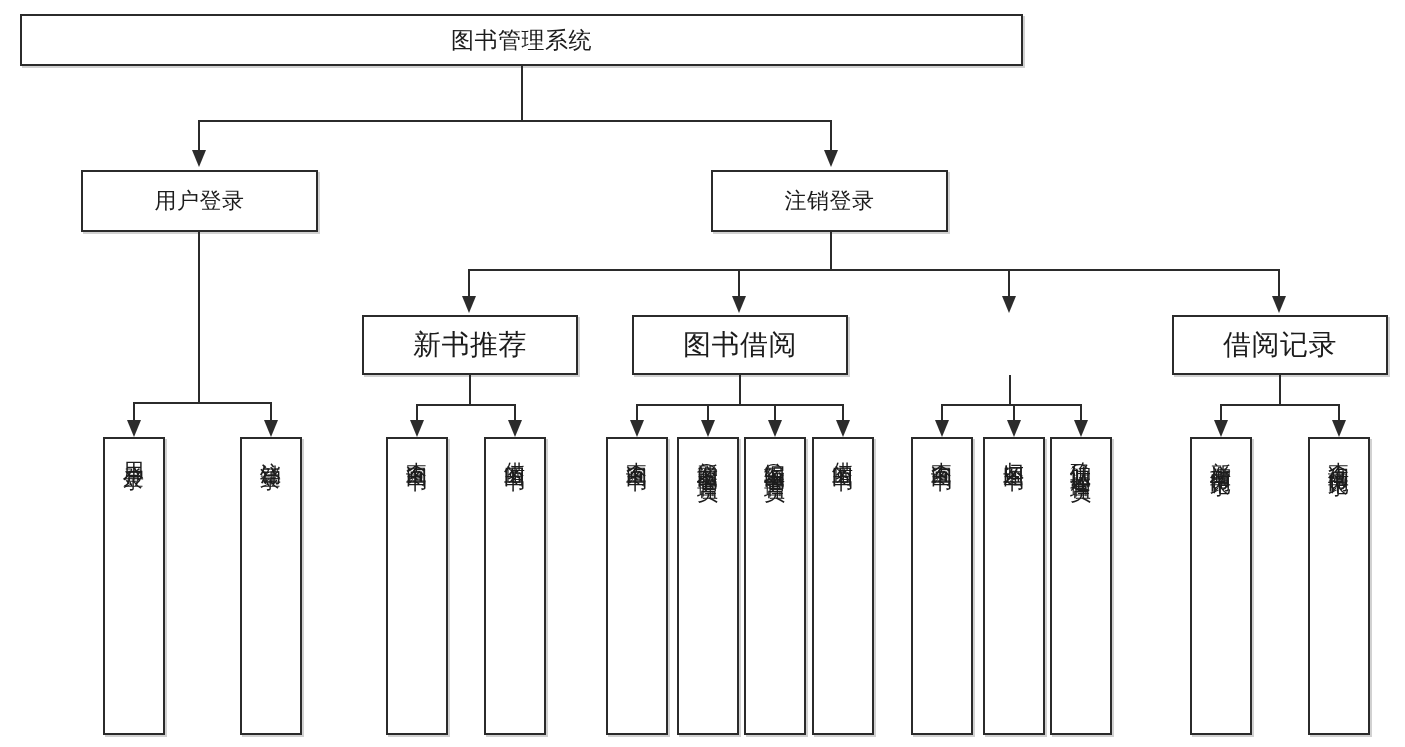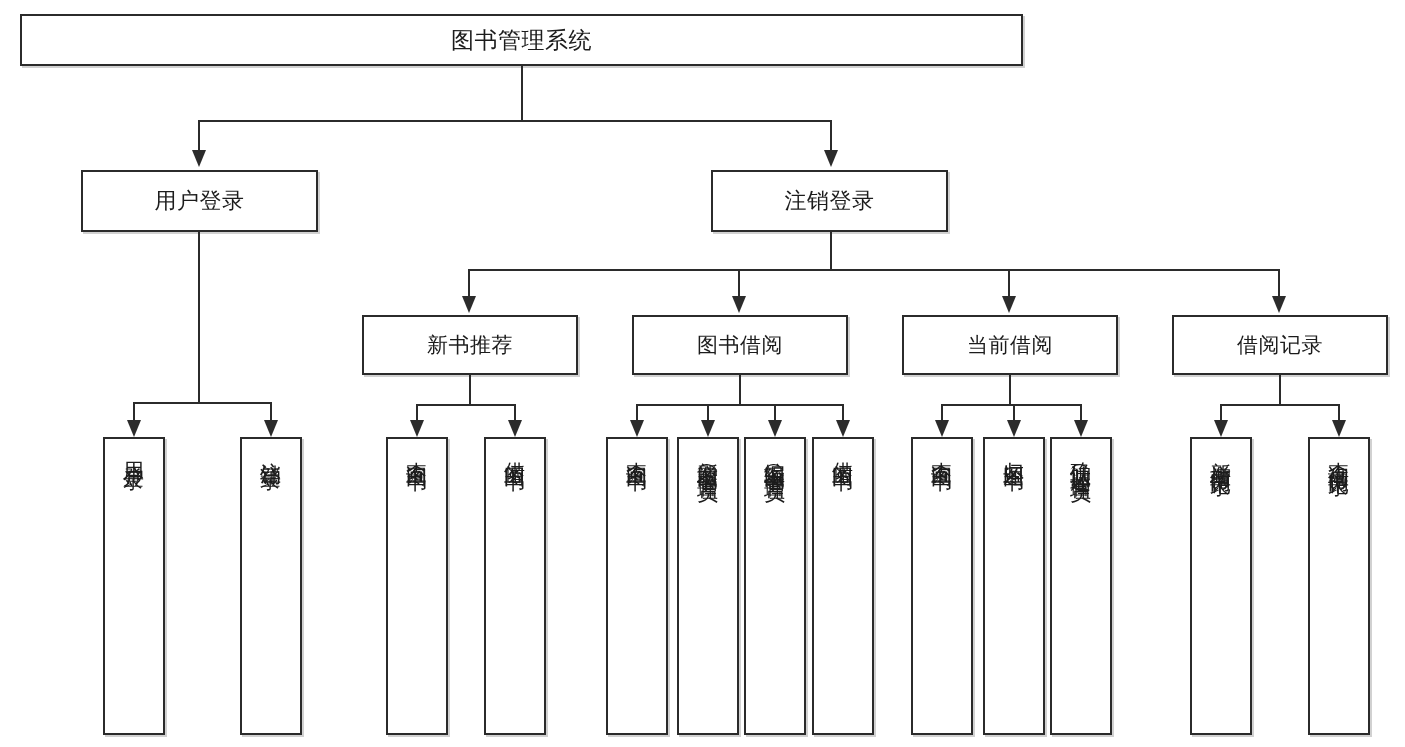--- a/index.html
+++ b/index.html
@@ -30,21 +30,21 @@
   }
   .node .label {
     font-size: 22px;
     color: #1c1c1c;
     line-height: 1.15;
     letter-spacing: 0.5px;
     white-space: nowrap;
   }
   .node.root .label { font-size: 23px; text-align: right; }
   .node.lvl2 .label { font-size: 22px; }
-  .node.lvl3 .label { font-size: 21px; }
+  .node.lvl3 .label { font-size: 28px; }
 
   
   .node.leaf {
     align-items: flex-start;
     justify-content: center;
     padding-top: 6px;
   }
   .node.leaf .label {
     writing-mode: vertical-rl;
     text-orientation: upright;
@@ -124,23 +124,20 @@
   <div class="arrow" style="left:1002px; top:296px;"></div>
   <div class="ln v" style="left:1278px; top:269px; height:30px;"></div>
   <div class="arrow" style="left:1272px; top:296px;"></div>
 
   <div class="node lvl3" style="left:362px; top:315px; width:216px; height:60px;">
     <span class="label">新书推荐</span>
   </div>
   <div class="node lvl3" style="left:632px; top:315px; width:216px; height:60px;">
     <span class="label">图书借阅</span>
   </div>
-  <div class="node lvl3" style="left:902px; top:315px; width:216px; height:60px;">
-    <span class="label">当前借阅</span>
-  </div>
   <div class="node lvl3" style="left:1172px; top:315px; width:216px; height:60px;">
     <span class="label">借阅记录</span>
   </div>
 
   <div class="ln v" style="left:469px; top:375px; height:31px;"></div>
   <div class="ln h" style="left:416px; top:404px; width:99px;"></div>
   <div class="ln v" style="left:416px; top:404px; height:20px;"></div>
   <div class="arrow" style="left:410px; top:420px;"></div>
   <div class="ln v" style="left:514px; top:404px; height:20px;"></div>
   <div class="arrow" style="left:508px; top:420px;"></div>

